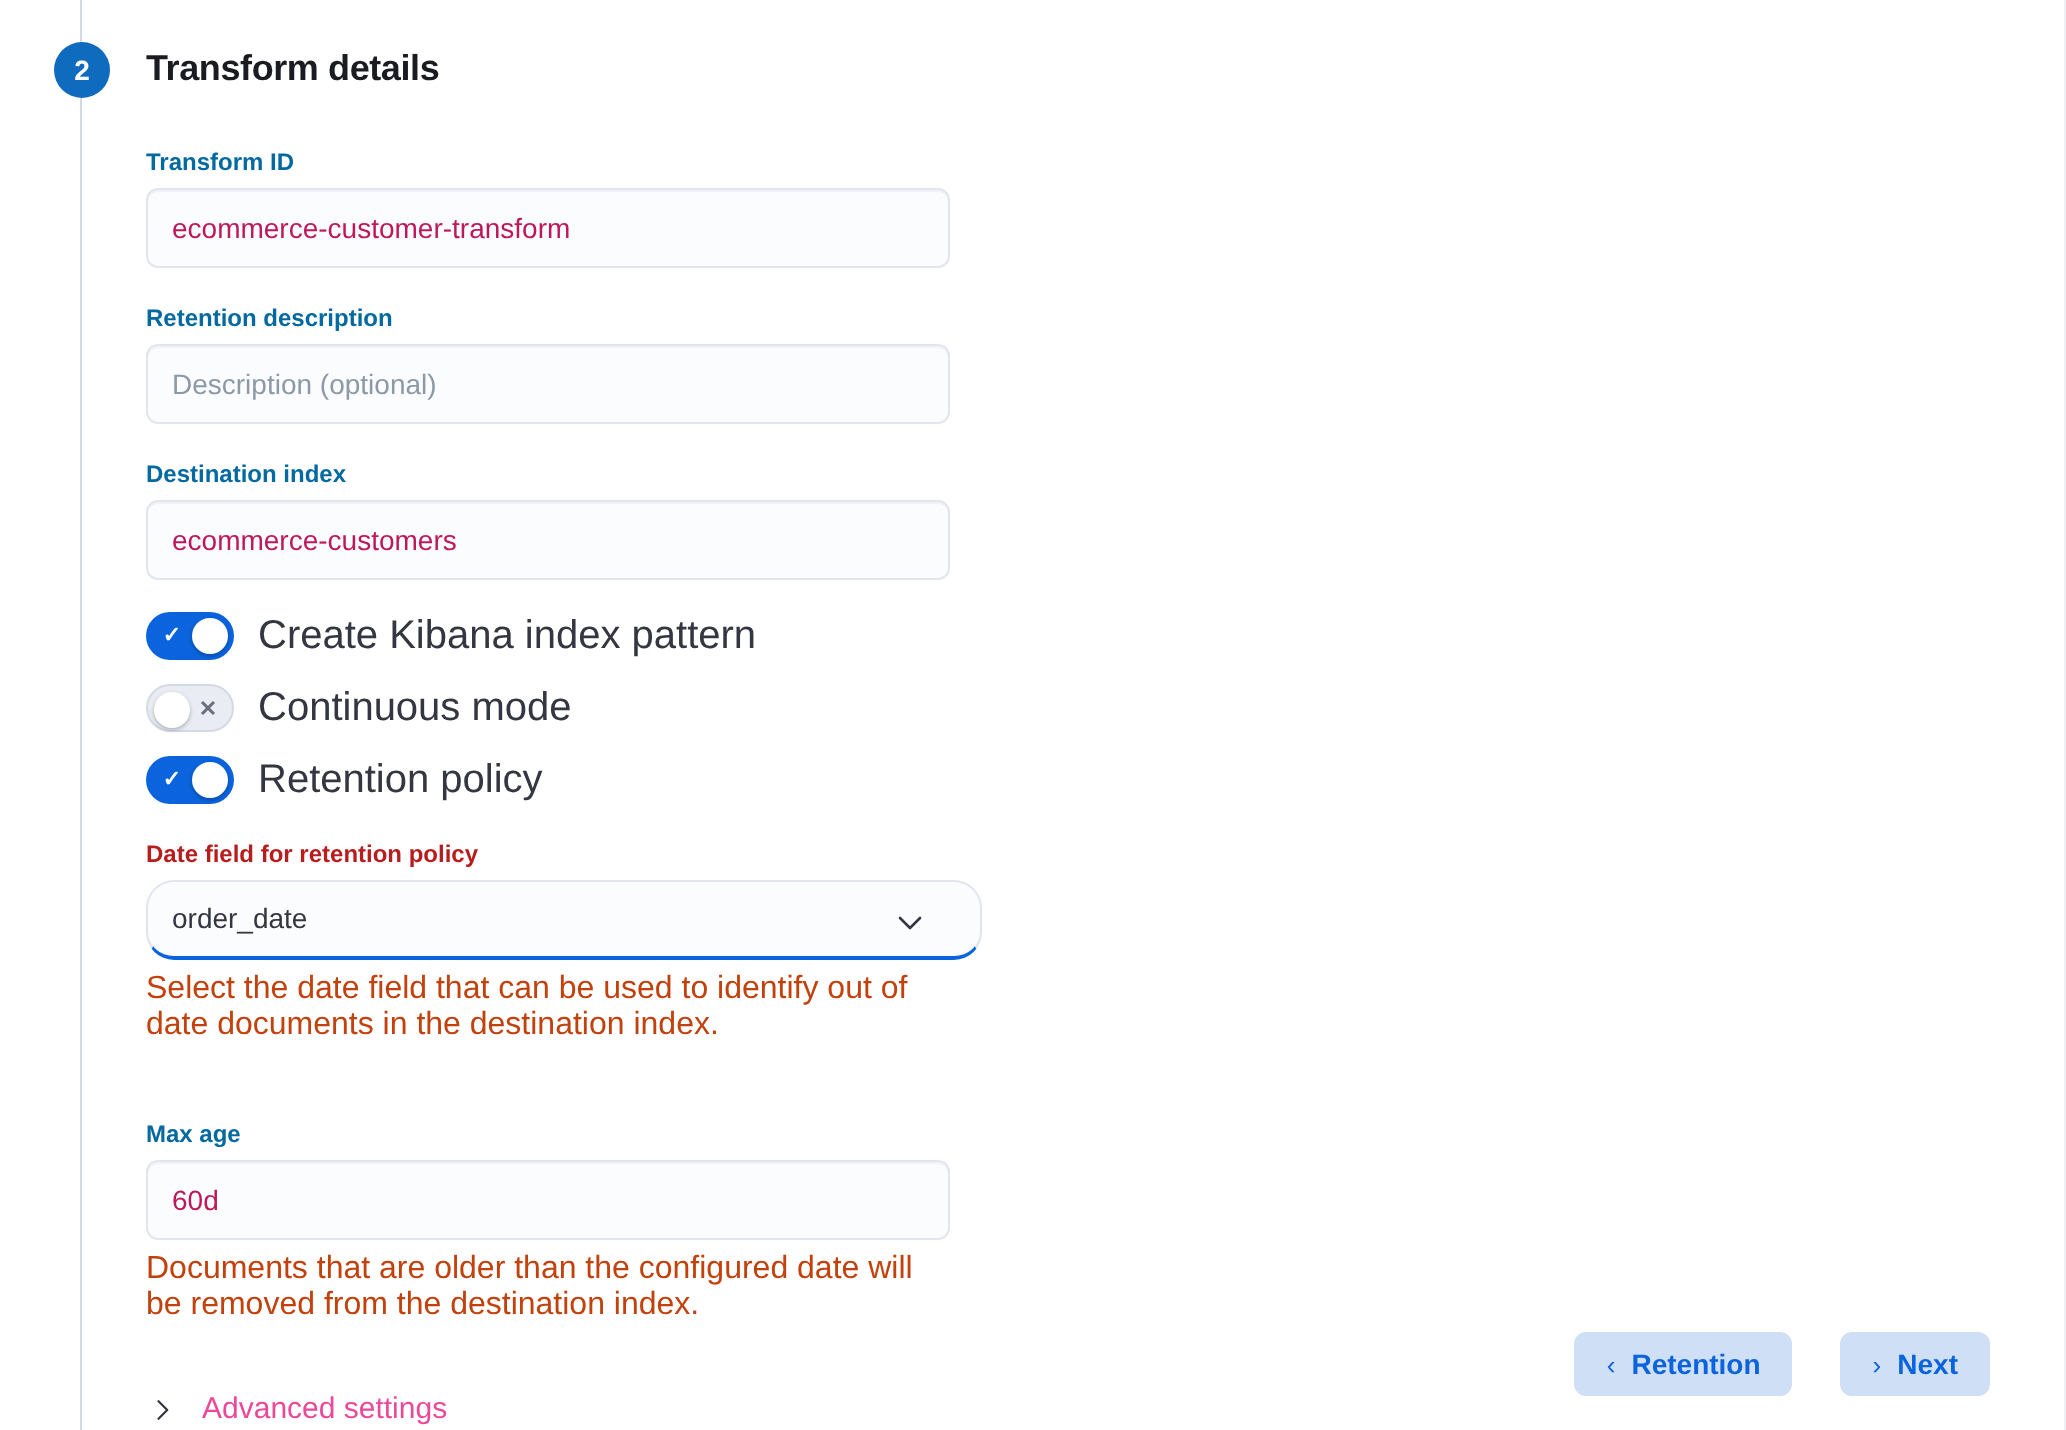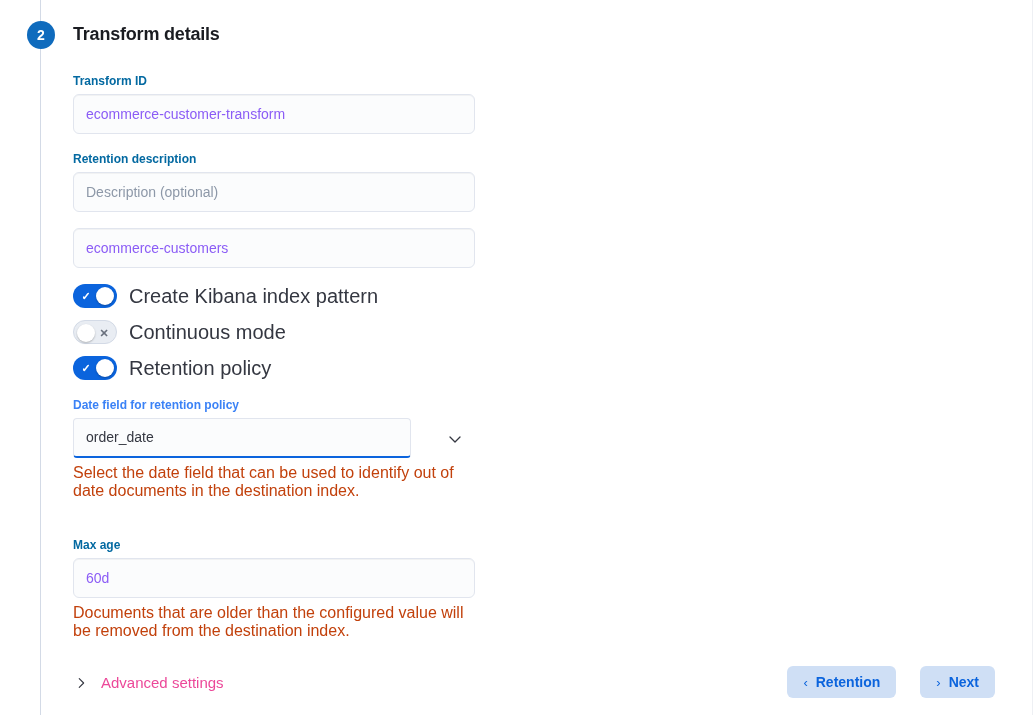--- a/index.html
+++ b/index.html
@@ -61,34 +61,34 @@
   }
 
   .field-label {
     font-size: 12px;
     font-weight: bold;
     color: #0369a1;
     line-height: 18px;
     margin-bottom: 4px;
   }
   .field-label.accent {
-    color: #3b82f6;
+    color: #b91c1c;
   }
 
   .text-input {
     box-sizing: border-box;
     width: 402px;
     height: 40px;
     border: 1px solid #e1e5ee;
     border-radius: 6px;
     background: #fbfcfd;
     padding: 0 12px;
     font-family: "Liberation Sans", sans-serif;
     font-size: 14px;
-    color: #8b5cf6;
+    color: #be185d;
     line-height: 38px;
     outline: none;
     box-shadow: 0 1px 0 rgba(0,0,0,0.04) inset;
   }
   .text-input::placeholder {
     color: #8d98a8;
   }
 
   .field {
     margin-bottom: 16px;
@@ -146,25 +146,25 @@
   }
 
   
   .select-wrap {
     position: relative;
     width: 402px;
     height: 40px;
   }
   .select-box {
     box-sizing: border-box;
-    width: 338px;
+    width: 418px;
     height: 40px;
     border: 1px solid #e1e5ee;
     border-bottom: 2px solid #0b64dd;
-    border-radius: 4px;
+    border-radius: 14px;
     background: #fbfcfd;
     padding: 0 34px 0 12px;
     font-size: 14px;
     color: #343741;
     line-height: 36px;
   }
   .select-chevron {
     position: absolute;
     right: 12px;
     top: 13px;
@@ -248,20 +248,21 @@
     <div class="field-label">Transform ID</div>
     <input class="text-input" type="text" value="ecommerce-customer-transform" style="">
   </div>
 
   <div class="field">
     <div class="field-label">Retention description</div>
     <input class="text-input" type="text" placeholder="Description (optional)" style="">
   </div>
 
   <div class="field">
+    <div class="field-label">Destination index</div>
     <input class="text-input" type="text" value="ecommerce-customers" style="">
   </div>
 
   <div class="switch-row">
     <div class="switch on">
       <span class="mark">✓</span>
       <span class="knob"></span>
     </div>
     <span class="switch-label">Create Kibana index pattern</span>
   </div>
@@ -291,21 +292,21 @@
           <path d="M3 6l5 5 5-5" stroke="#343741" stroke-width="1.3" fill="none" stroke-linecap="round" stroke-linejoin="round"></path>
         </svg>
       </span>
     </div>
     <div class="help-text">Select the date field that can be used to identify out of date documents in the destination index.</div>
   </div>
 
   <div class="field" style="margin-top:36px;">
     <div class="field-label">Max age</div>
     <input class="text-input" type="text" value="60d" style="">
-    <div class="help-text">Documents that are older than the configured value will be removed from the destination index.</div>
+    <div class="help-text">Documents that are older than the configured date will be removed from the destination index.</div>
   </div>
 
   <div class="accordion">
     <span class="chev">
       <svg width="14" height="14" viewBox="0 0 16 16" fill="none" aria-hidden="true">
         <path d="M6 3l5 5-5 5" stroke="#343741" stroke-width="1.3" fill="none" stroke-linecap="round" stroke-linejoin="round"></path>
       </svg>
     </span>
     <span class="accordion-label">Advanced settings</span>
   </div>

